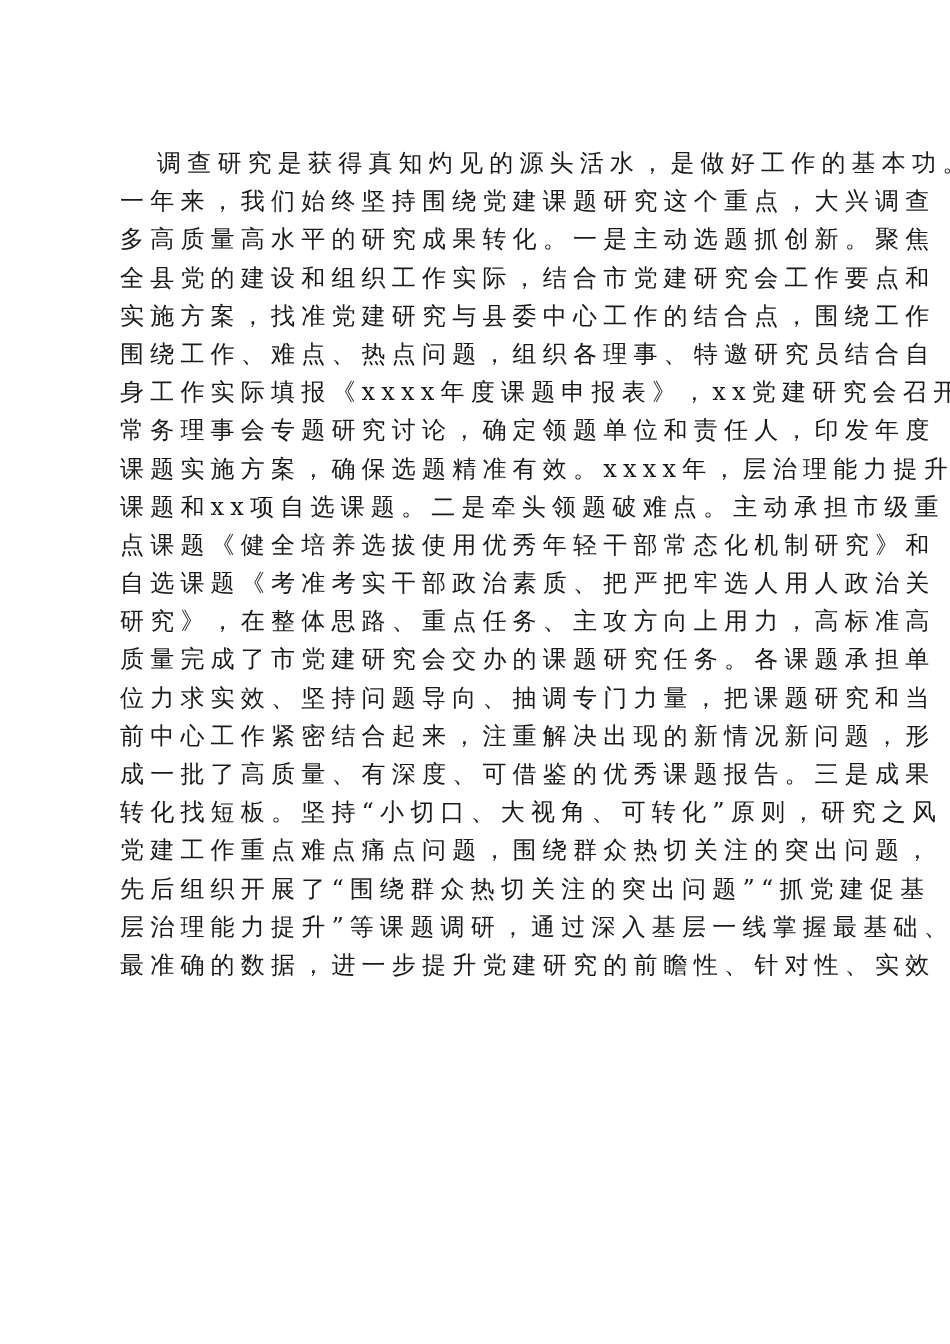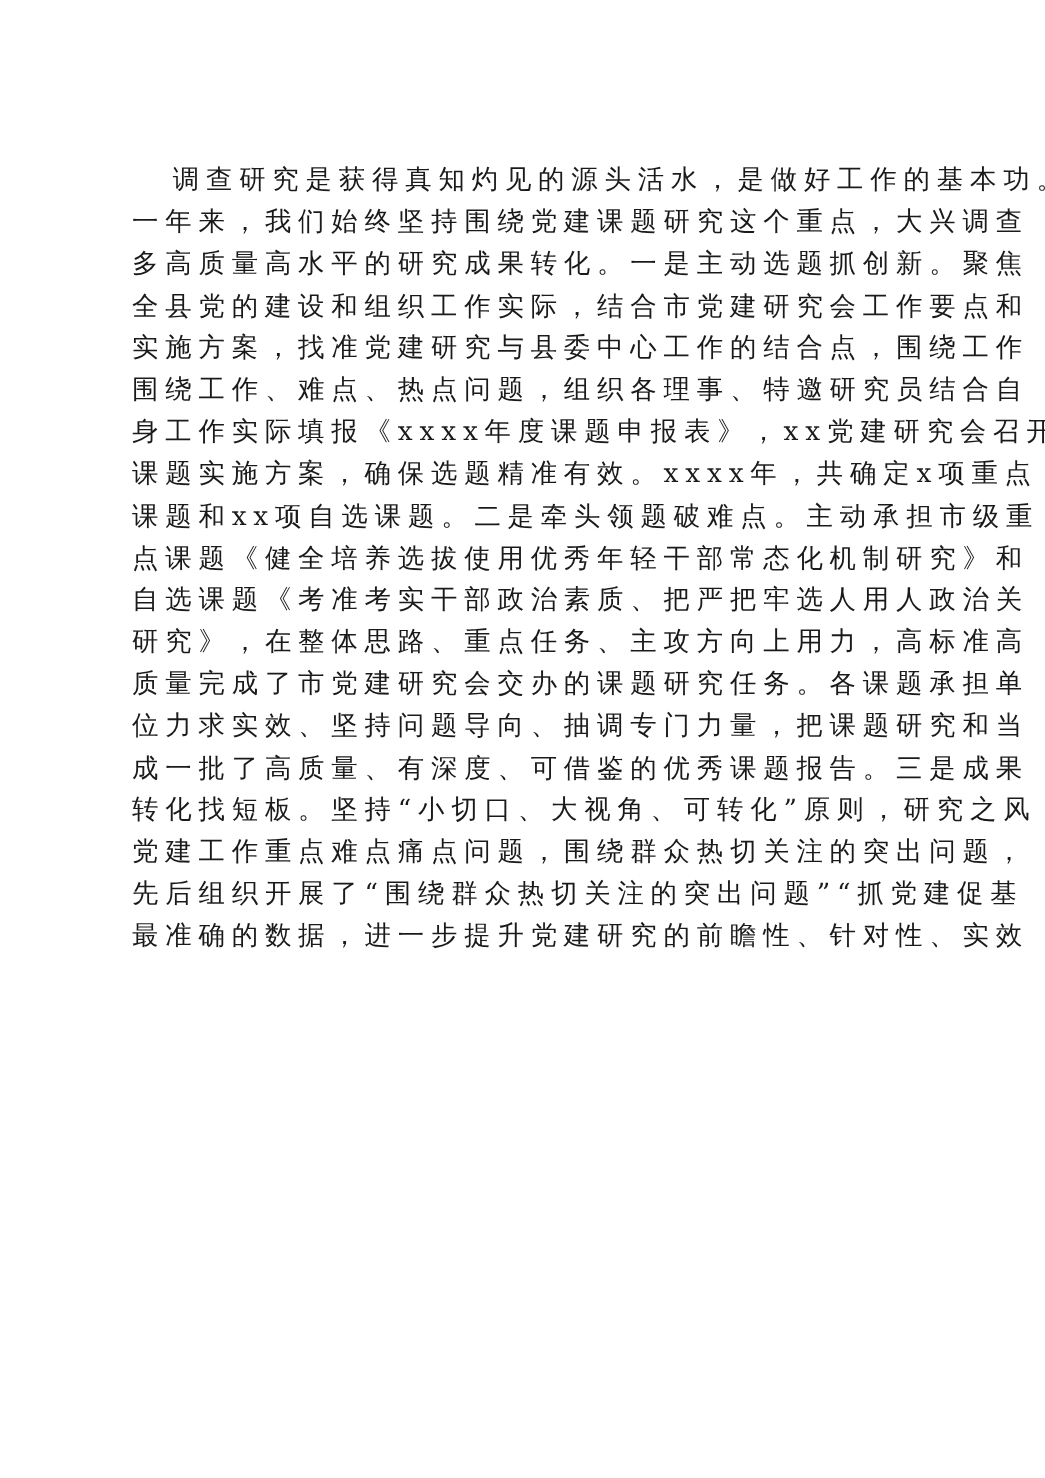--- a/index.html
+++ b/index.html
@@ -45,26 +45,29 @@
 
 <div class="page">
   <div class="body-text">
     <div class="line first">调查研究是获得真知灼见的源头活水，是做好工作的基本功。</div>
     <div class="line">一年来，我们始终坚持围绕党建课题研究这个重点，大兴调查</div>
     <div class="line">多高质量高水平的研究成果转化。一是主动选题抓创新。聚焦</div>
     <div class="line">全县党的建设和组织工作实际，结合市党建研究会工作要点和</div>
     <div class="line">实施方案，找准党建研究与县委中心工作的结合点，围绕工作</div>
     <div class="line">围绕工作、难点、热点问题，组织各理事、特邀研究员结合自</div>
     <div class="line">身工作实际填报《xxxx年度课题申报表》，xx党建研究会召开</div>
-    <div class="line">课题实施方案，确保选题精准有效。xxxx年，共确定x项重点</div>
+    <div class="line">常务理事会专题研究讨论，确定领题单位和责任人，印发年度</div>
+    <div class="line">课题实施方案，确保选题精准有效。xxxx年，层治理能力提升</div>
     <div class="line">课题和xx项自选课题。二是牵头领题破难点。主动承担市级重</div>
     <div class="line">点课题《健全培养选拔使用优秀年轻干部常态化机制研究》和</div>
     <div class="line">自选课题《考准考实干部政治素质、把严把牢选人用人政治关</div>
     <div class="line">研究》，在整体思路、重点任务、主攻方向上用力，高标准高</div>
     <div class="line">质量完成了市党建研究会交办的课题研究任务。各课题承担单</div>
     <div class="line">位力求实效、坚持问题导向、抽调专门力量，把课题研究和当</div>
+    <div class="line">前中心工作紧密结合起来，注重解决出现的新情况新问题，形</div>
     <div class="line">成一批了高质量、有深度、可借鉴的优秀课题报告。三是成果</div>
     <div class="line">转化找短板。坚持“小切口、大视角、可转化”原则，研究之风</div>
     <div class="line">党建工作重点难点痛点问题，围绕群众热切关注的突出问题，</div>
     <div class="line">先后组织开展了“围绕群众热切关注的突出问题”“抓党建促基</div>
+    <div class="line">层治理能力提升”等课题调研，通过深入基层一线掌握最基础、</div>
     <div class="line">最准确的数据，进一步提升党建研究的前瞻性、针对性、实效</div>
   </div>
 </div>
 
 </body></html>

